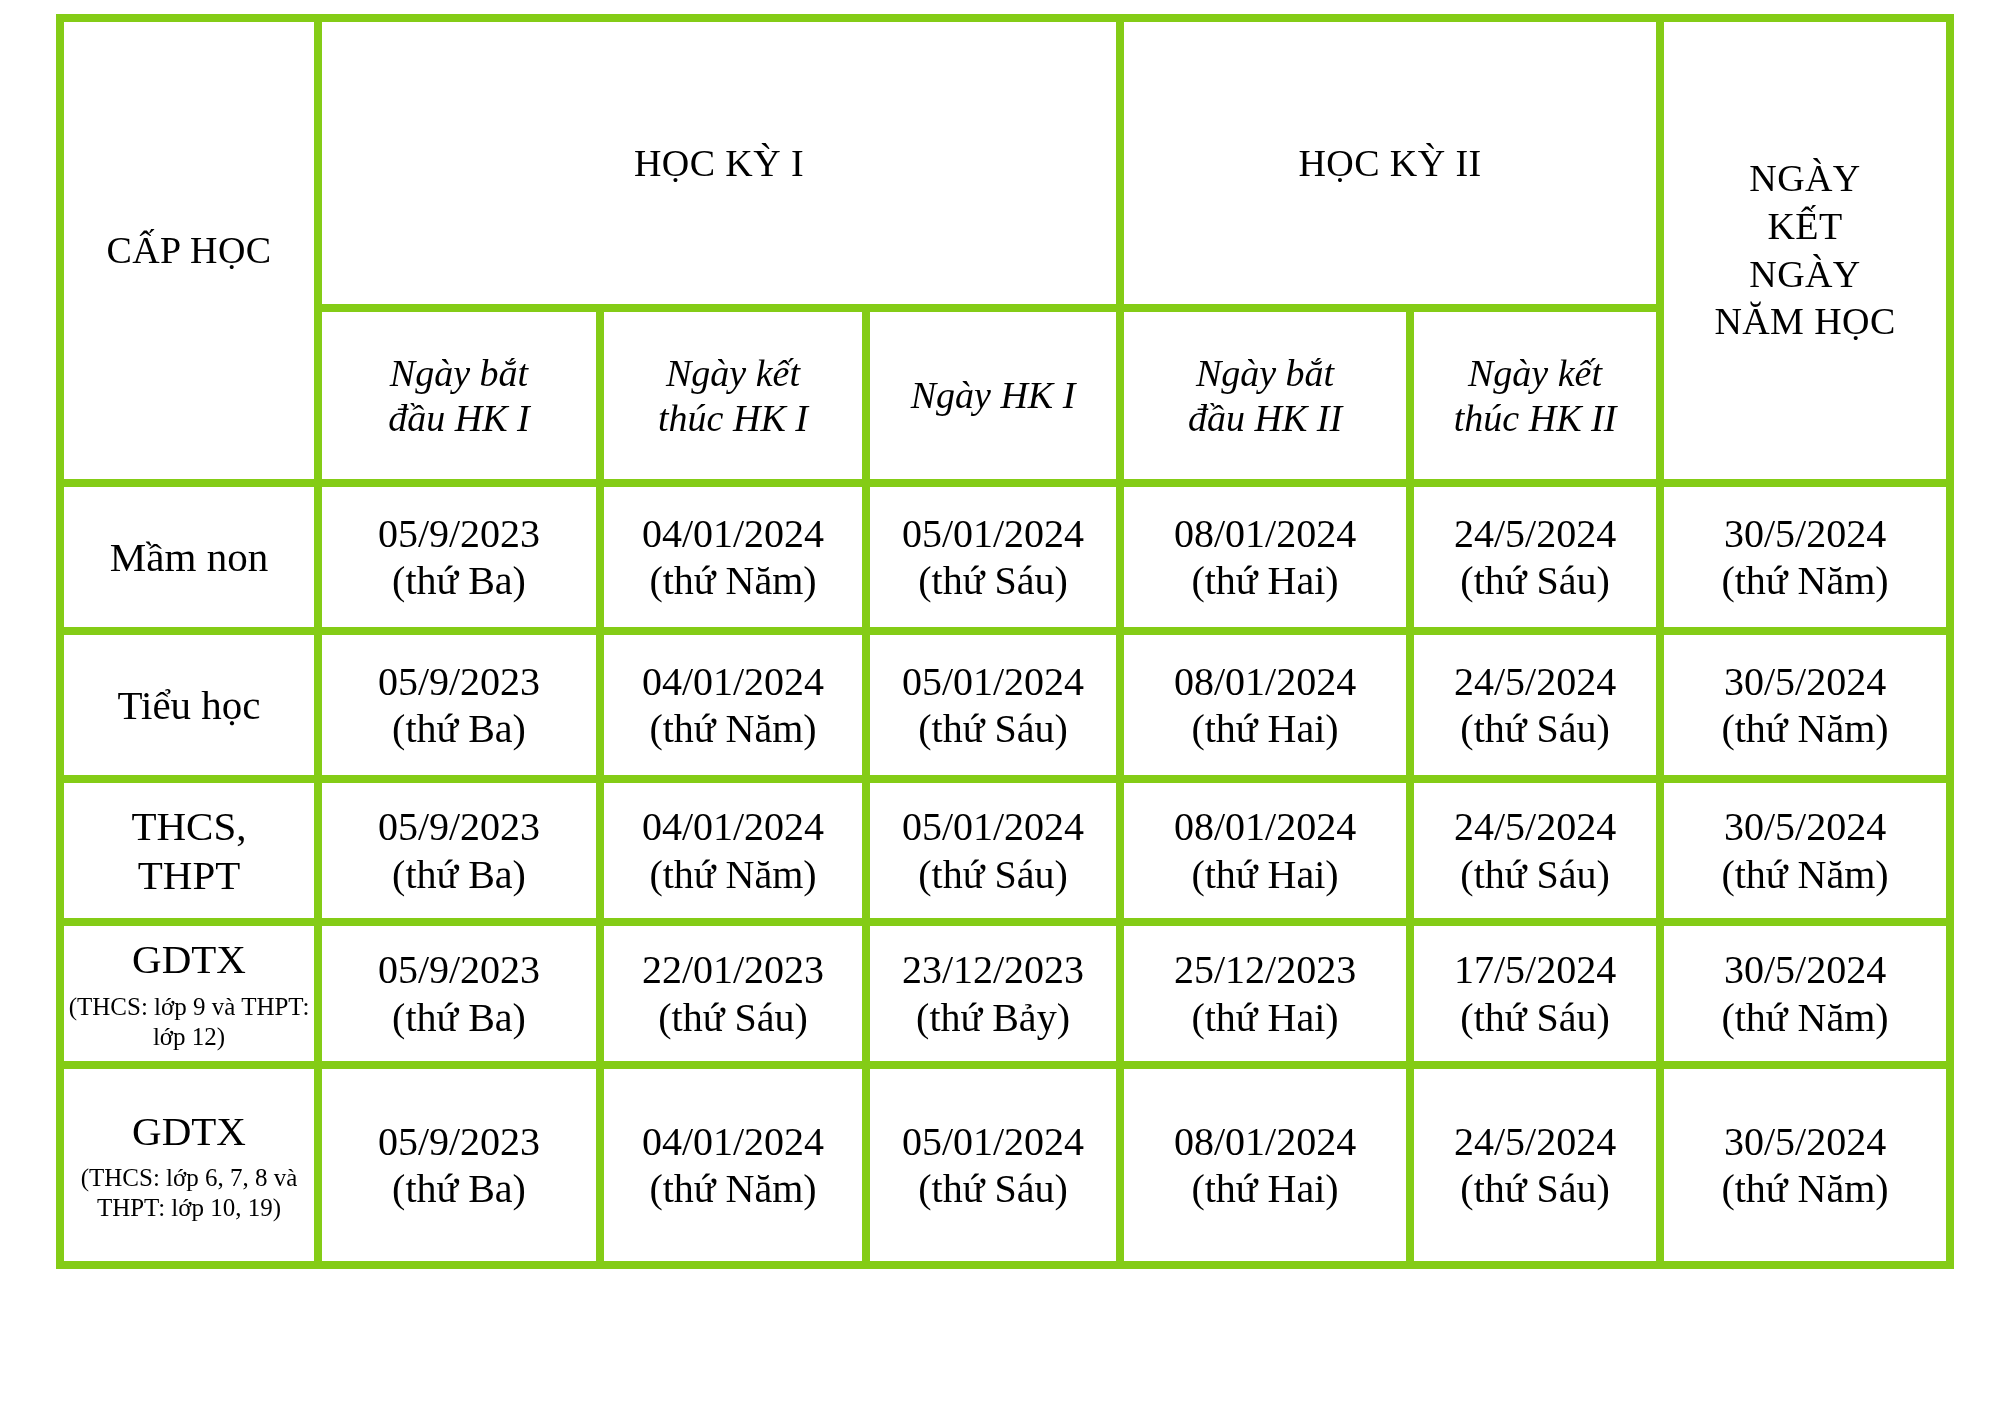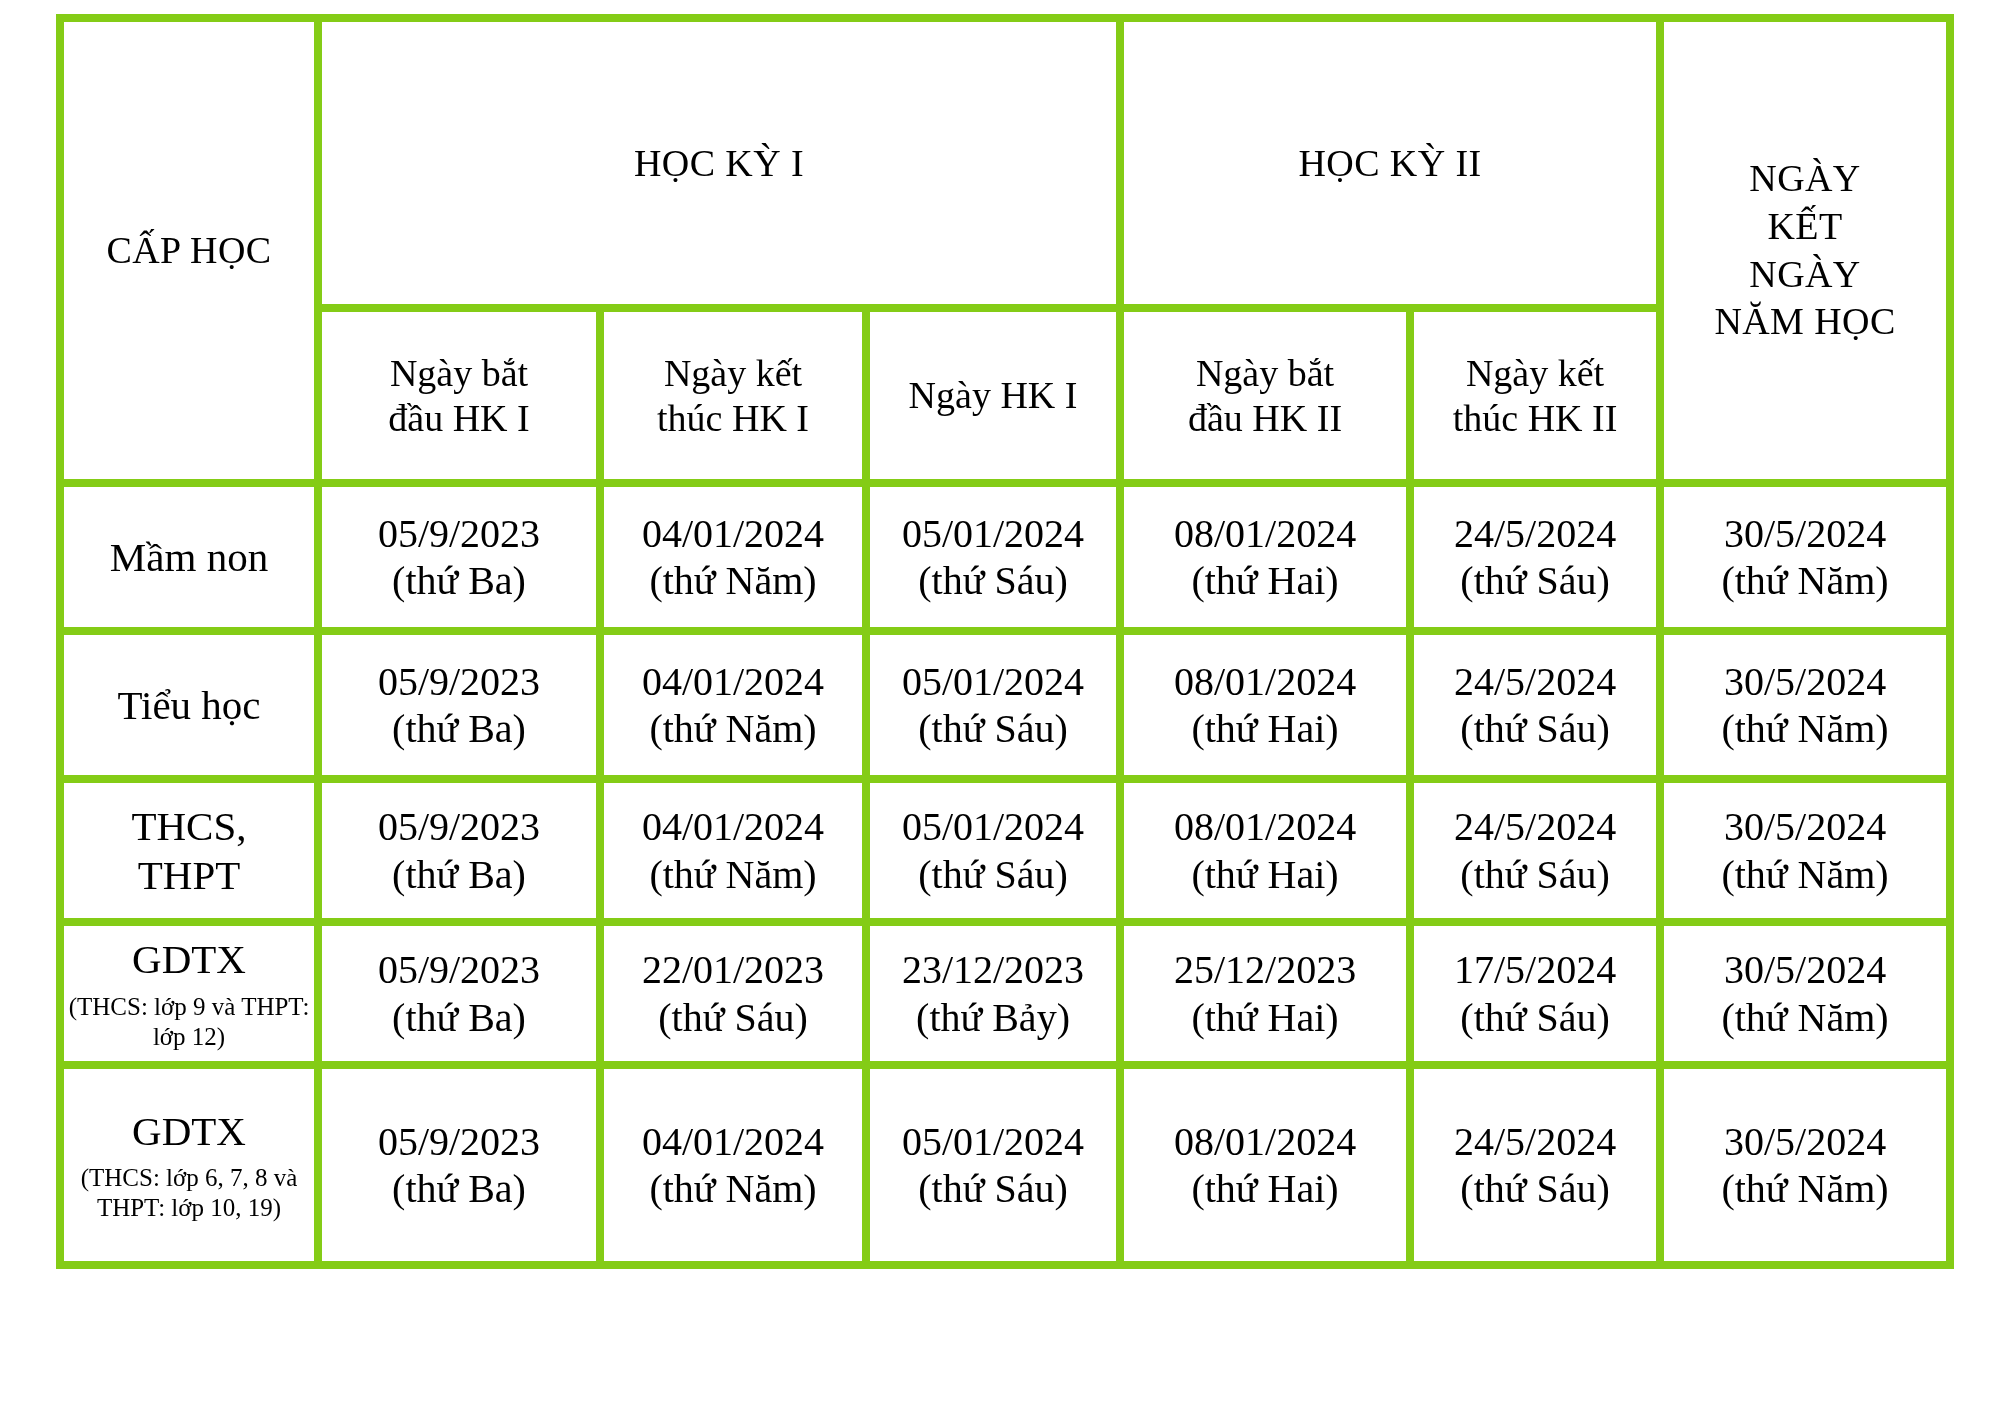--- a/index.html
+++ b/index.html
@@ -50,21 +50,21 @@
     letter-spacing: 0.4px;
   }
   .hdr-top.multiline {
     line-height: 1.26;
   }
   .hdr-sub {
     font-size: 38px;
     line-height: 1.2;
   }
   .row-h1 { height: 290px; }
-  .row-h2 { height: 175px; }
+  .row-h2 { height: 175px; font-style: italic; }
   .body-row { height: 148px; }
   .body-row-tall { height: 143px; }
   .body-row-xtall { height: 200px; }
 
   .cell {
     font-size: 40px;
     line-height: 1.2;
     margin-top: 20px;
   }
   .cell .line2 {

